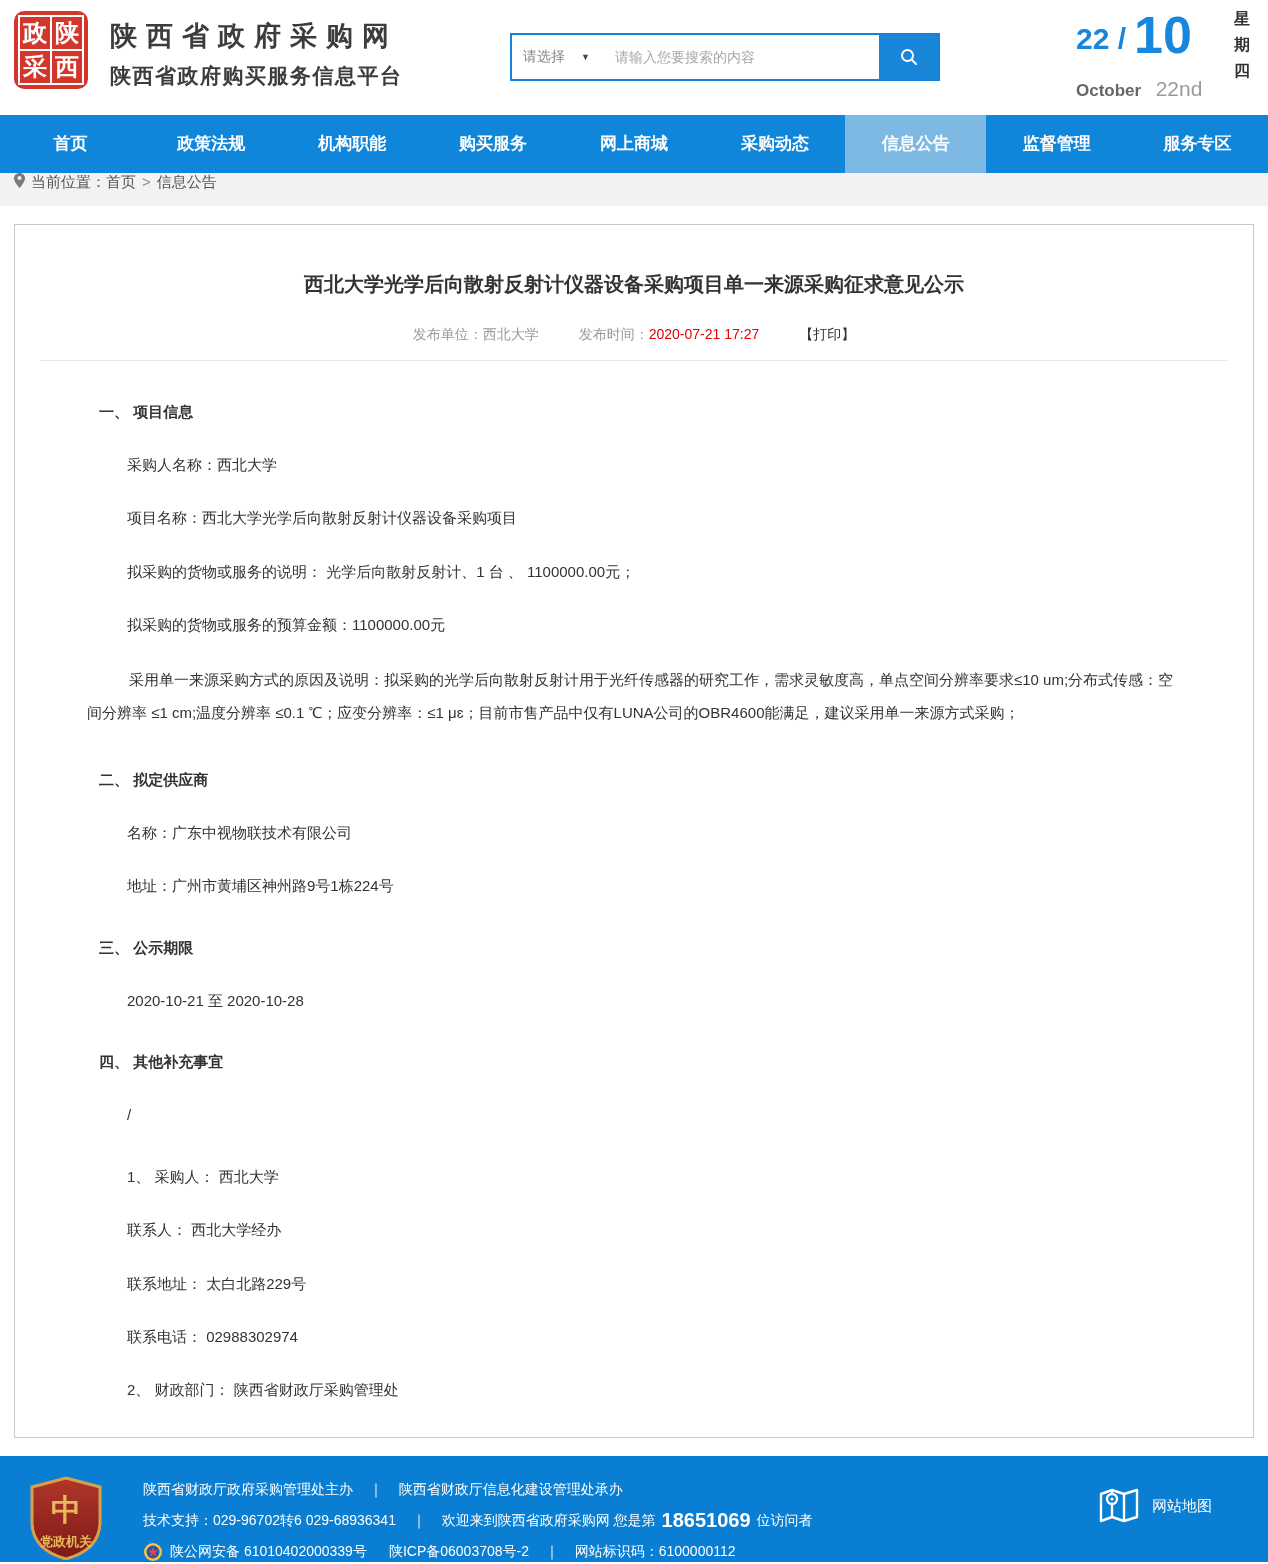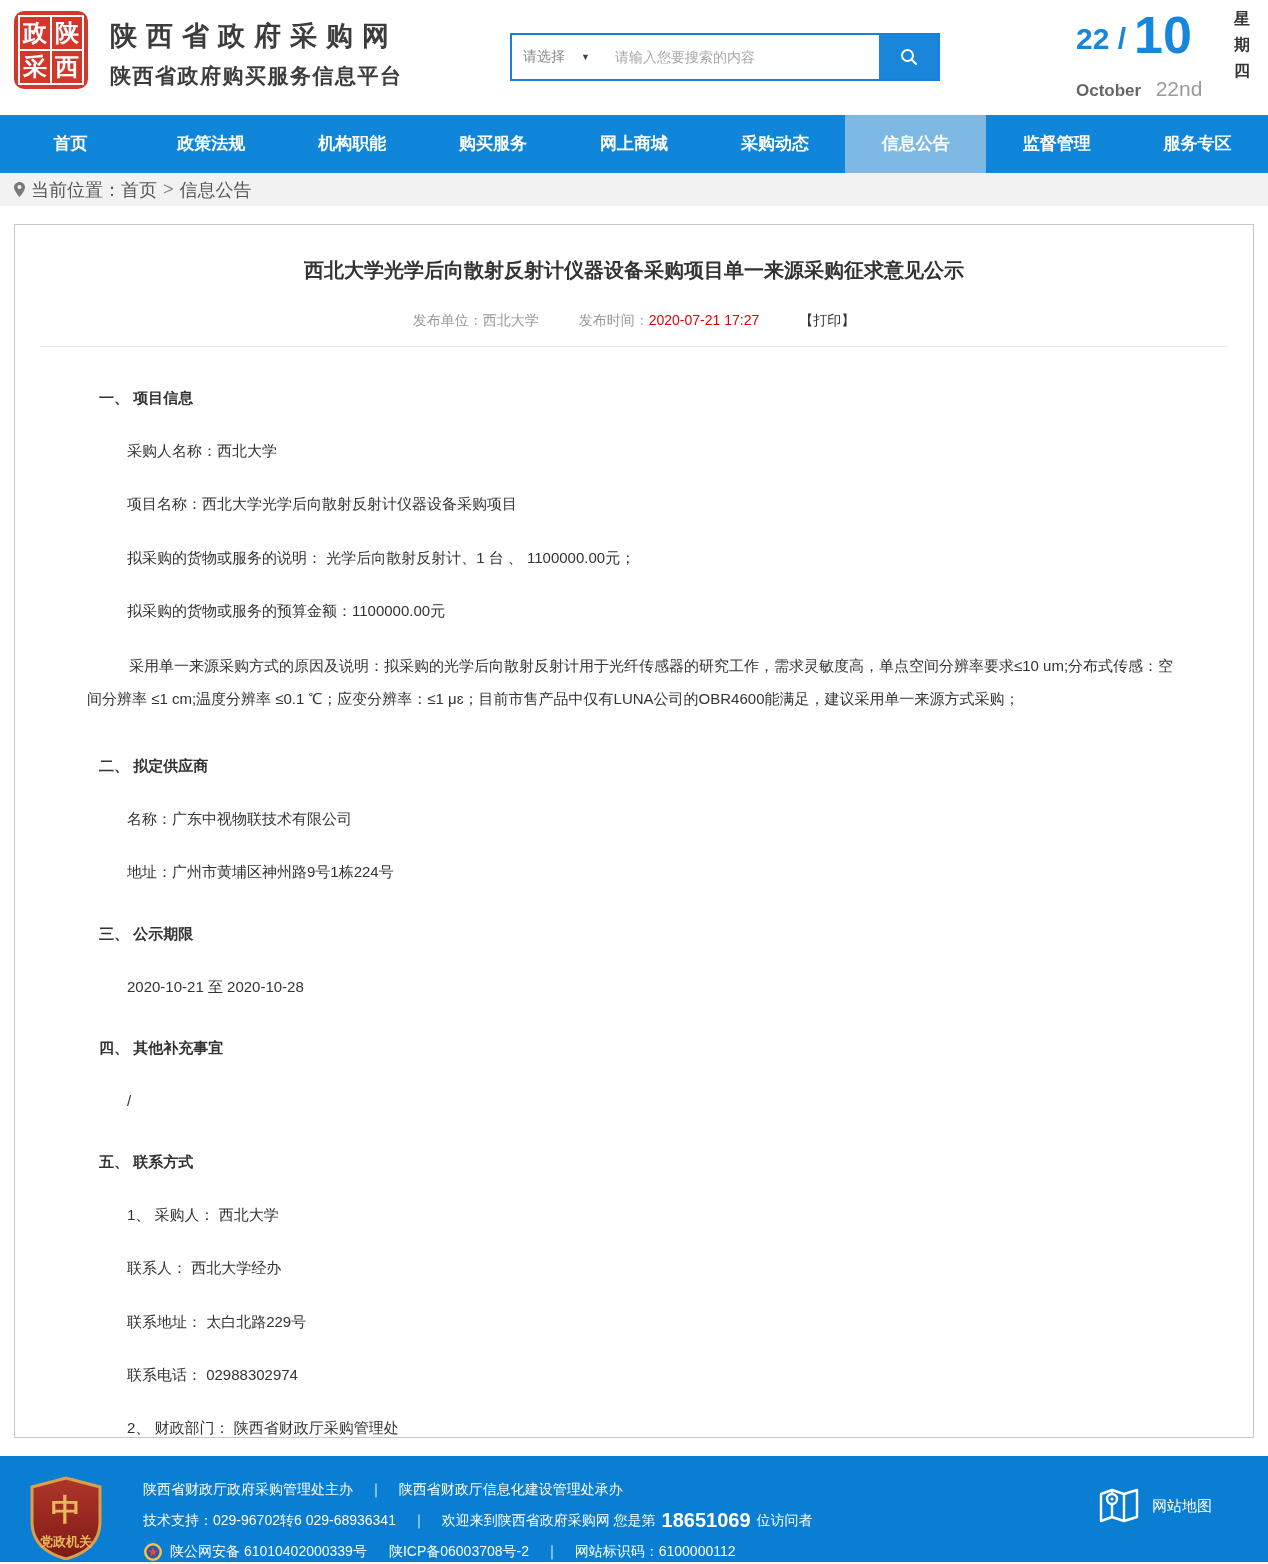--- a/index.html
+++ b/index.html
@@ -59,33 +59,33 @@
   }
   
   .nav { display: flex; height: 58px; background: #0f86d9; }
   .nav-item {
     flex: 1; text-align: center; line-height: 58px; color: #fff;
     font-size: 17px; font-weight: bold; cursor: pointer; white-space: nowrap;
   }
   .nav-item.active { background: #7db9e2; }
   
   .breadcrumb {
-    height: 33px; background: #f2f2f2; display: flex; align-items: center;
-    padding-left: 14px; font-size: 18px; color: #555;
+    height: 33px; background: #f2f2f2; display: flex; align-items: flex-start;
+    padding-left: 14px; font-size: 15px; color: #555;
   }
   .breadcrumb .pin { margin-right: 6px; display: inline-flex; }
   .breadcrumb a { color: #555; text-decoration: none; cursor: pointer; }
   .breadcrumb .sep { margin: 0 6px; color: #888; }
   
   .content-box {
     margin: 18px 14px 0 14px; height: 1214px; border: 1px solid #c8c8c8;
     background: #fff; overflow: hidden;
   }
   .article-title {
-    margin-top: 32px; text-align: center; font-size: 20px; font-weight: bold; color: #333;
+    margin-top: 46px; text-align: center; font-size: 20px; font-weight: bold; color: #333;
   }
   .article-meta {
     margin: 28px 25px 0 25px; text-align: center; font-size: 14px; color: #999;
     padding-bottom: 16px; border-bottom: 1px solid #e8e8e8; white-space: nowrap;
   }
   .article-meta .m-item { margin: 0 18px; }
   .article-meta .time-val { color: #e60000; }
   .article-meta .print { color: #333; cursor: pointer; }
   .article-body { padding: 0 72px; font-size: 15px; color: #333; }
   .section { margin-top: 42px; }
@@ -201,21 +201,20 @@
       </div>
       <div class="section">
         <h3>三、 公示期限</h3>
         <p>2020-10-21 至 2020-10-28</p>
       </div>
       <div class="section">
         <h3>四、 其他补充事宜</h3>
         <p>/</p>
       </div>
       <div class="section">
-        <h3>五、 联系方式</h3>
         <p>1、 采购人： 西北大学</p>
         <p>联系人： 西北大学经办</p>
         <p>联系地址： 太白北路229号</p>
         <p>联系电话： 02988302974</p>
         <p>2、 财政部门： 陕西省财政厅采购管理处</p>
       </div>
     </div>
 
 </div>
 

